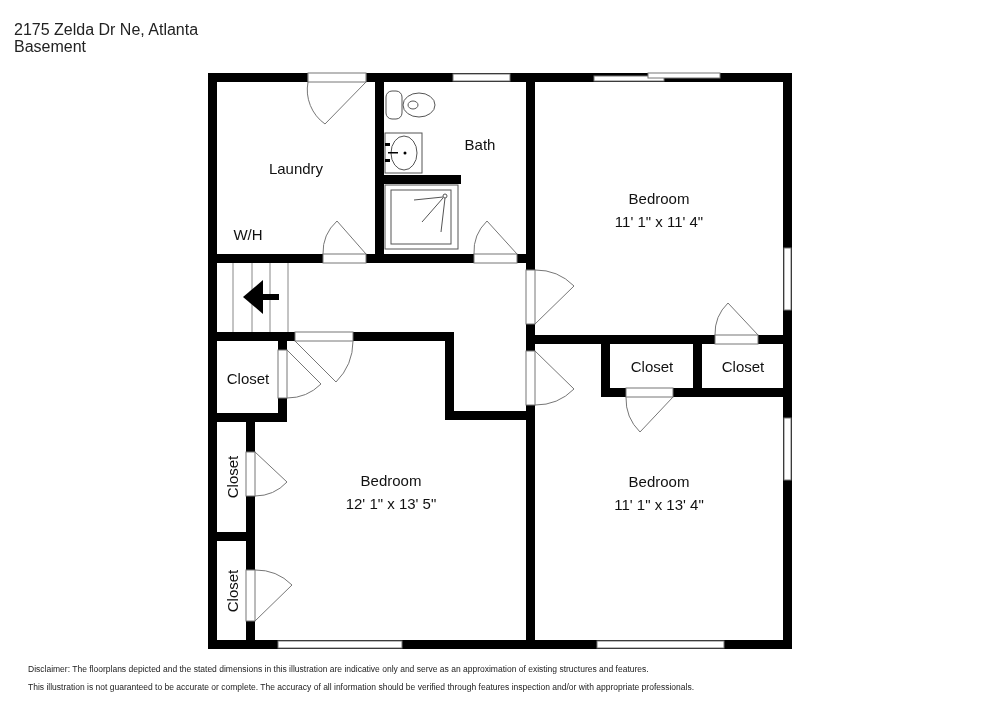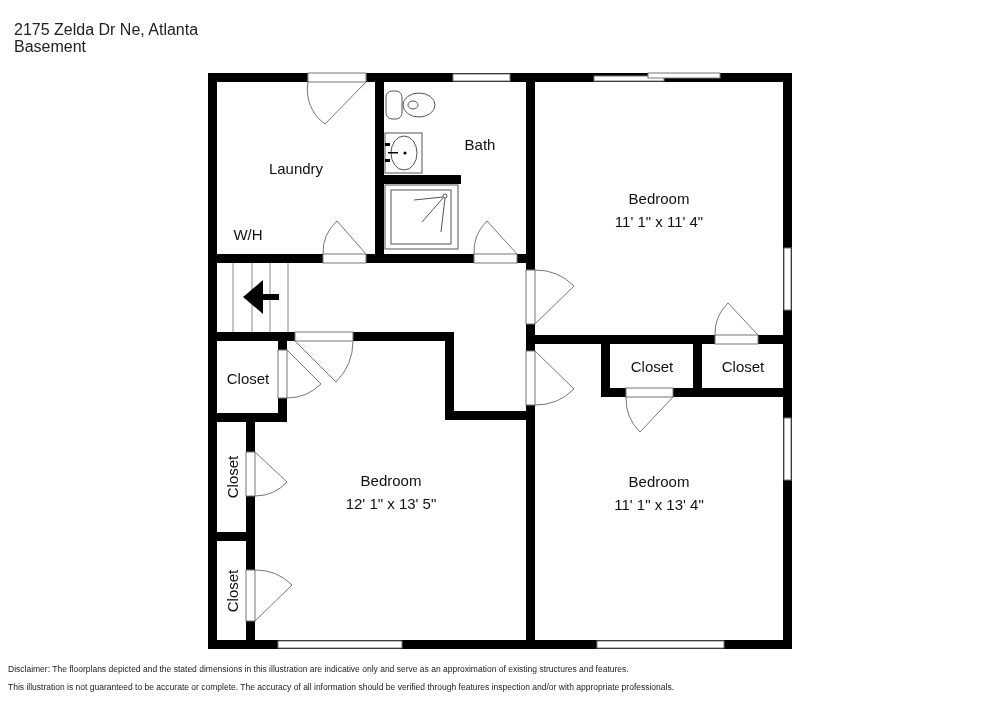--- a/index.html
+++ b/index.html
@@ -1,18 +1,18 @@
 <!DOCTYPE html>
 <html><head>
 <meta charset="utf-8">
 <style>
   html,body{margin:0;padding:0;background:#fff;}
   body{width:1000px;height:707px;position:relative;overflow:hidden;font-family:"Liberation Sans",sans-serif;color:#111;}
   .hdr{position:absolute;left:14px;font-size:16px;color:#222;}
-  .disc{position:absolute;left:8px;font-size:8.5px;color:#222;}
+  .disc{position:absolute;left:28px;font-size:8.5px;color:#222;}
   svg{position:absolute;left:0;top:0;}
   .w{fill:#000;}
   .win{fill:#fff;stroke:#777;stroke-width:1;}
   .door{fill:none;stroke:#777;stroke-width:1;}
   .leaf{fill:#fff;stroke:#777;stroke-width:1;}
   .lbl{font-family:"Liberation Sans",sans-serif;font-size:15px;fill:#111;}
   .fx{fill:#fff;stroke:#555;stroke-width:1;}
 </style>
 </head>
 <body>

